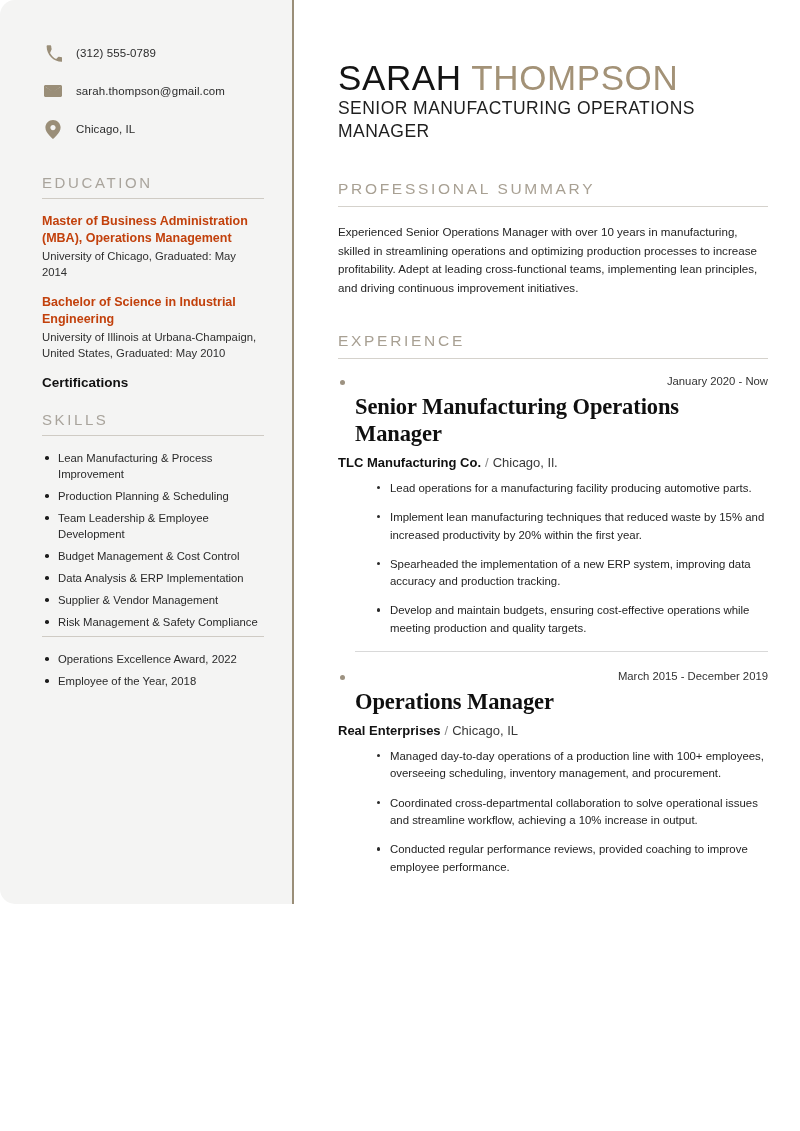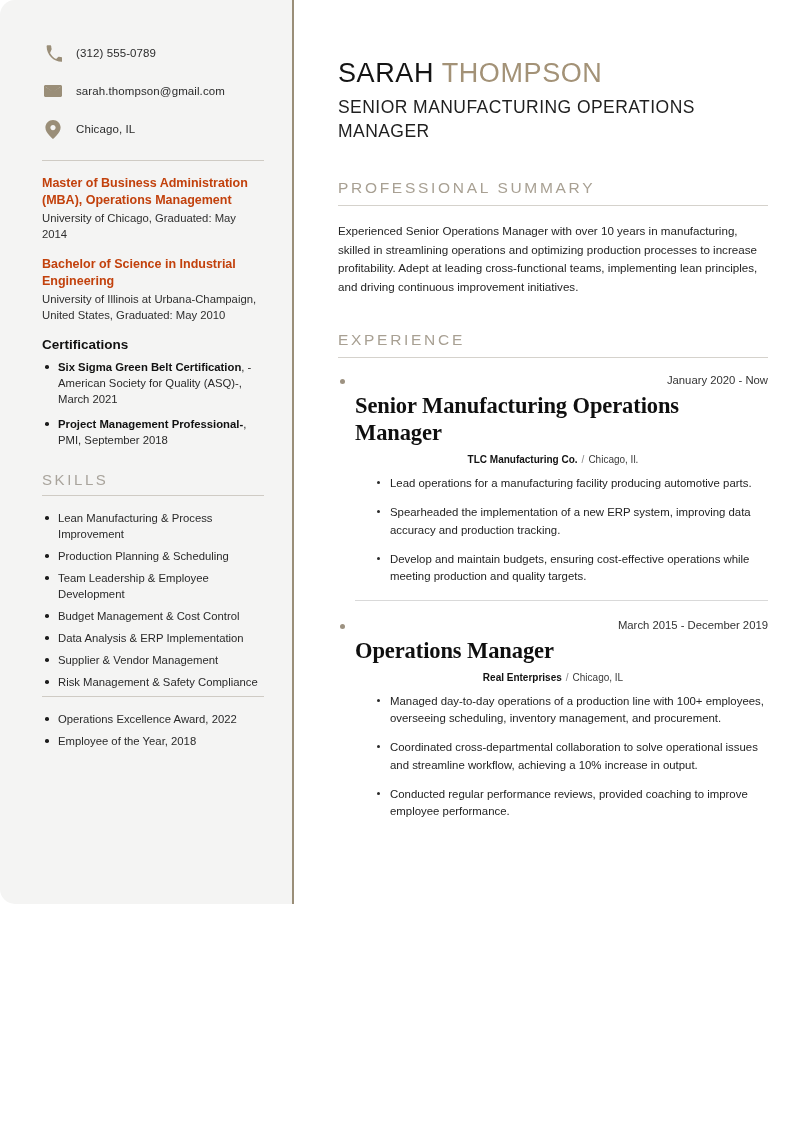--- a/index.html
+++ b/index.html
@@ -129,25 +129,25 @@
   ul.skills-list li { margin-bottom: 6px; }
   ul.awards-list li { margin-bottom: 6px; }
 
   
   .main {
     flex: 1 1 auto;
     padding: 58px 32px 30px 44px;
   }
 
   .name {
-    font-size: 27px;
+    font-size: 35px;
     font-weight: 300;
     letter-spacing: 0.6px;
     line-height: 1.12;
-    margin-bottom: 8px;
+    margin-bottom: 0;
     white-space: nowrap;
   }
   .name .first { color: #141414; }
   .name .last  { color: #a39277; }
 
   .role {
     font-size: 17.5px;
     color: #1f1f1f;
     letter-spacing: 0.45px;
     line-height: 1.33;
@@ -201,24 +201,23 @@
     font-family: "Liberation Serif", serif;
     font-size: 22.5px;
     font-weight: bold;
     color: #0f0f0f;
     line-height: 1.2;
     margin-left: 17px;
     margin-bottom: 8px;
     letter-spacing: -0.1px;
   }
   .exp-company {
-    font-size: 10px;
+    font-size: 13px;
     color: #111;
     margin-bottom: 10px;
-    text-align: center;
   }
   .exp-company .co { font-weight: bold; }
   .exp-company .sep { color: #8a8a8a; padding: 0 4px; }
   .exp-company .loc { color: #3a3a3a; }
 
   ul.exp-list {
     list-style: none;
     margin: 0 0 0 38px;
     padding: 0;
   }
@@ -279,37 +278,34 @@
         <span class="contact-icon">
           <svg width="16" height="19" viewBox="0 0 24 30" fill="#9a8e78">
             <path d="M12 0C5.4 0 0 5.4 0 12c0 9 12 18 12 18s12-9 12-18c0-6.6-5.4-12-12-12zm0 16.2c-2.3 0-4.2-1.9-4.2-4.2S9.7 7.8 12 7.8s4.2 1.9 4.2 4.2-1.9 4.2-4.2 4.2z"></path>
           </svg>
         </span>
         <span class="contact-text">Chicago, IL</span>
       </div>
 
     </div>
 
+    <div class="side-heading">EDUCATION</div>
     <div class="side-rule"></div>
 
     <div class="edu-item">
       <div class="edu-degree">Master of Business Administration (MBA), Operations Management</div>
       <div class="edu-meta">University of Chicago, Graduated: May 2014</div>
     </div>
 
     <div class="edu-item">
       <div class="edu-degree">Bachelor of Science in Industrial Engineering</div>
       <div class="edu-meta">University of Illinois at Urbana-Champaign, United States, Graduated: May 2010</div>
     </div>
 
     <div class="cert-title">Certifications</div>
-    <ul class="sb-list">
-      <li><b>Six Sigma Green Belt Certification</b><span>, - American Society for Quality (ASQ)-, March 2021</span></li>
-      <li><b>Project Management Professional-</b><span>, PMI, September 2018</span></li>
-    </ul>
 
     <div class="side-heading">SKILLS</div>
     <div class="side-rule"></div>
     <ul class="sb-list skills-list">
       <li>Lean Manufacturing &amp; Process Improvement</li>
       <li>Production Planning &amp; Scheduling</li>
       <li>Team Leadership &amp; Employee Development</li>
       <li>Budget Management &amp; Cost Control</li>
       <li>Data Analysis &amp; ERP Implementation</li>
       <li>Supplier &amp; Vendor Management</li>
@@ -341,20 +337,21 @@
     <div class="main-rule"></div>
 
     <section class="exp-block">
       <div class="exp-date">January 2020 - Now</div>
       <h2 class="exp-title">Senior Manufacturing Operations Manager</h2>
       <div class="exp-company">
         <span class="co">TLC Manufacturing Co.</span><span class="sep">/</span><span class="loc">Chicago, Il.</span>
       </div>
       <ul class="exp-list">
         <li>Lead operations for a manufacturing facility producing automotive parts.</li>
+        <li>Implement lean manufacturing techniques that reduced waste by 15% and increased productivity by 20% within the first year.</li>
         <li>Spearheaded the implementation of a new ERP system, improving data accuracy and production tracking.</li>
         <li>Develop and maintain budgets, ensuring cost-effective operations while meeting production and quality targets.</li>
       </ul>
     </section>
 
     <div class="exp-sep"></div>
 
     <section class="exp-block">
       <div class="exp-date">March 2015 - December 2019</div>
       <h2 class="exp-title">Operations Manager</h2>

